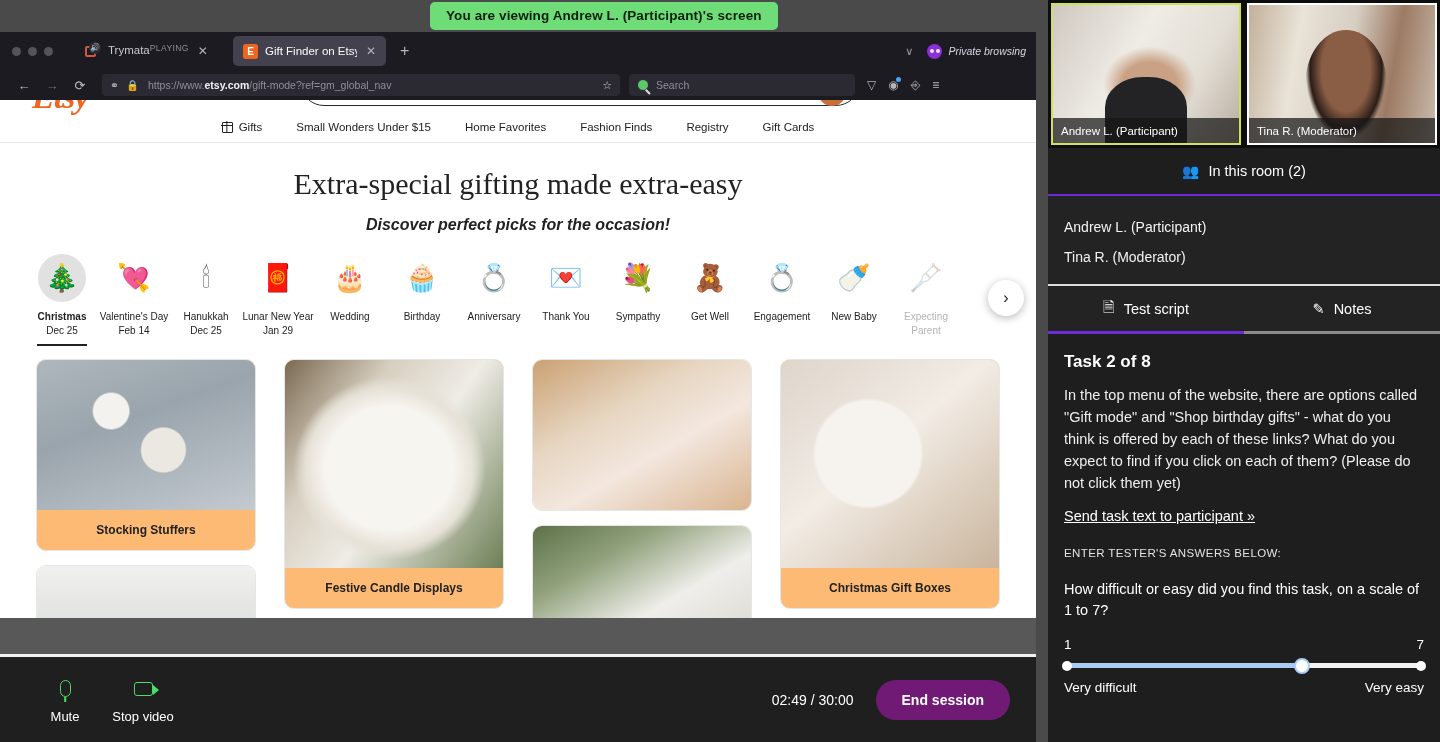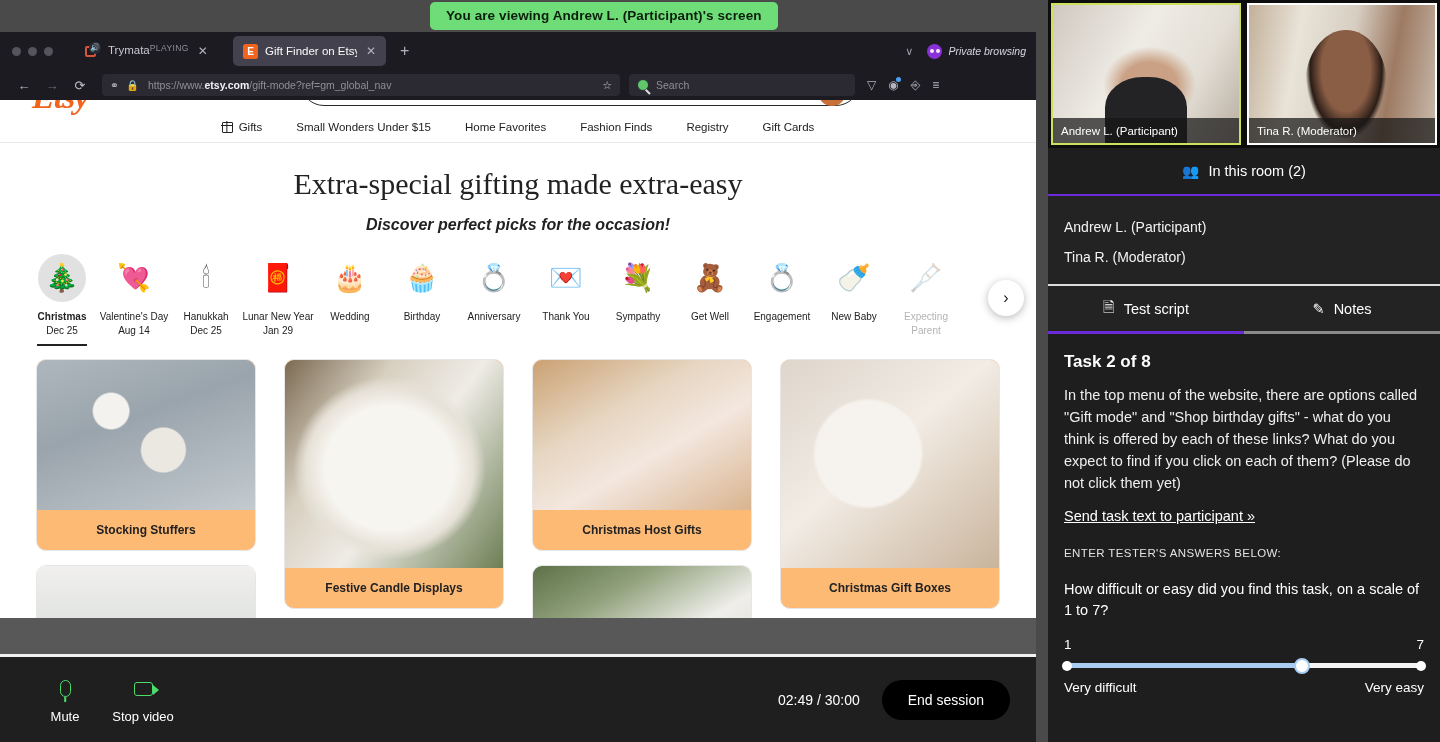--- a/index.html
+++ b/index.html
@@ -219,21 +219,21 @@
   }
   .cam-icon { width: 19px; height: 14px; border: 1.6px solid #4ddb6a; border-radius: 3px; position: relative; }
   .cam-icon:after {
     content:""; position:absolute; right:-7px; top:2px;
     border-top: 5px solid transparent; border-bottom: 5px solid transparent;
     border-left: 6px solid #4ddb6a;
   }
   .ctrl-right { margin-left: auto; display: flex; align-items: center; gap: 22px; }
   .timer { font-size: 14px; color: #fff; }
   .end-session {
-    background: #000000; color: #fff; font-size: 14px; font-weight: normal;
+    background: #701a75; color: #fff; font-size: 14px; font-weight: bold;
     padding: 12px 26px; border-radius: 22px; border: none;
   }
 
   
   .side { width: 404px; height: 742px; background: #1e1e1e; display: flex; flex-direction: column; }
 
   .videos { height: 148px; display: flex; gap: 6px; padding: 3px; background: #0d0d0d; }
   .vtile { flex: 1; position: relative; overflow: hidden; }
   .vtile.speaking { border: 2px solid #cfe05c; }
   .vtile.idle { border: 2px solid #ffffff; }
@@ -409,21 +409,21 @@
       <div class="occasions">
         <div class="occ-row" id="occ-row">
             <div class="occ active">
               <div class="bubble">🎄</div>
               <div class="lbl">Christmas</div>
               <div class="dt">Dec 25</div>
             </div>
             <div class="occ">
               <div class="bubble">💘</div>
               <div class="lbl">Valentine's Day</div>
-              <div class="dt">Aug 14</div>
+              <div class="dt">Feb 14</div>
             </div>
             <div class="occ">
               <div class="bubble">🕯</div>
               <div class="lbl">Hanukkah</div>
               <div class="dt">Dec 25</div>
             </div>
             <div class="occ">
               <div class="bubble">🧧</div>
               <div class="lbl">Lunar New Year</div>
               <div class="dt">Jan 29</div>
@@ -480,21 +480,20 @@
           </div>
         <div class="col" id="col2">
             <div class="card">
               <div class="ph ph-candle"></div>
               <div class="cap">Festive Candle Displays</div>
             </div>
           </div>
         <div class="col" id="col3">
             <div class="card">
               <div class="ph ph-host"></div>
-              <div class="cap">Christmas Host Gifts</div>
             </div>
             <div class="card">
               <div class="ph ph-orn"></div>
             </div>
           </div>
         <div class="col" id="col4">
             <div class="card">
               <div class="ph ph-boxes"></div>
               <div class="cap">Christmas Gift Boxes</div>
             </div>

